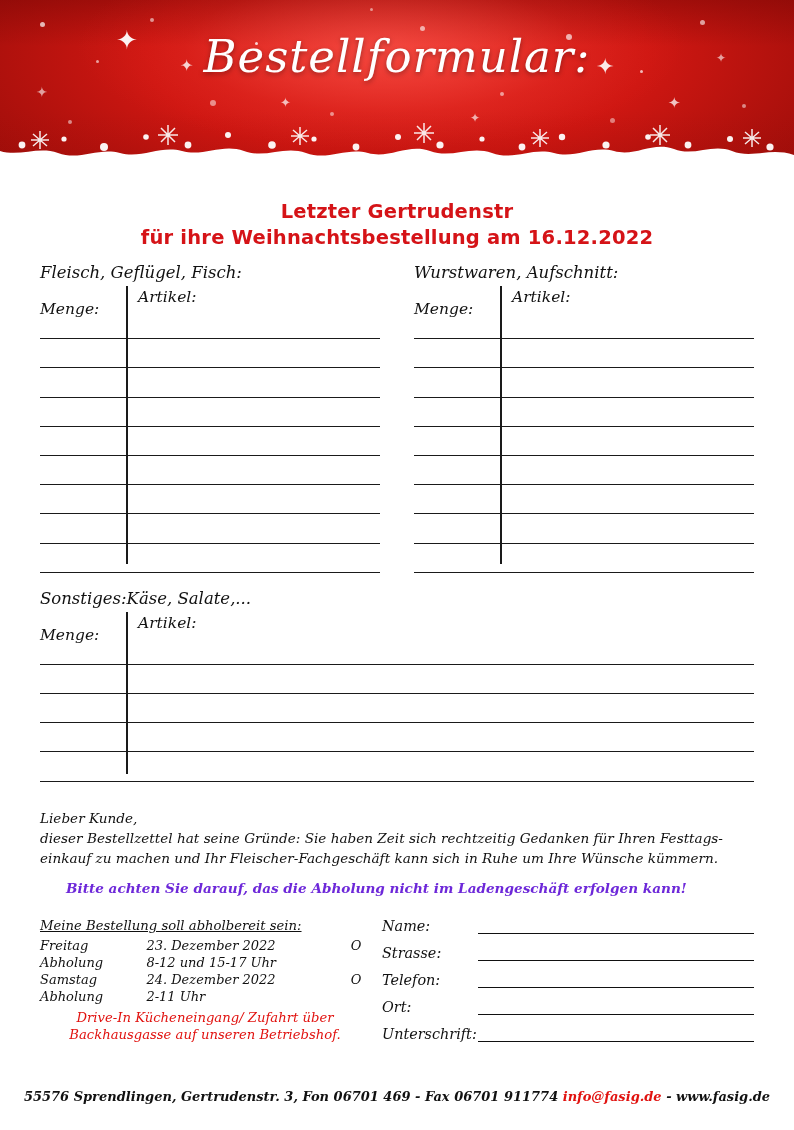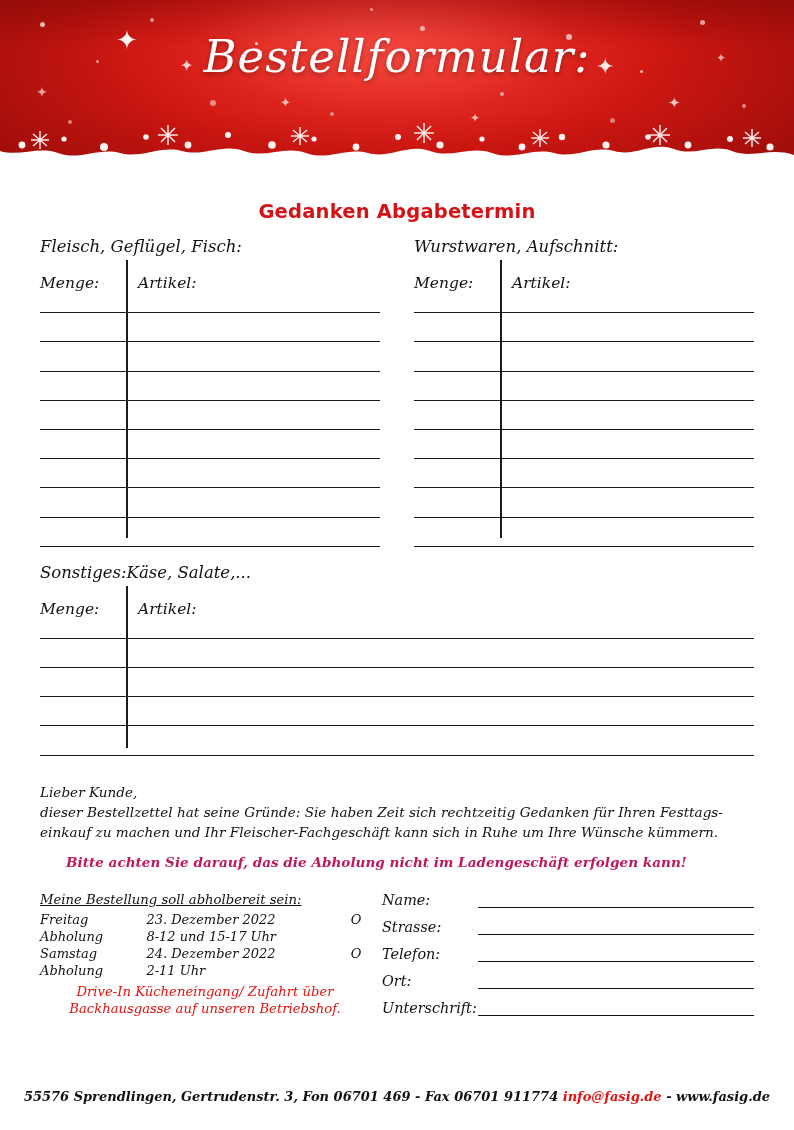--- a/index.html
+++ b/index.html
@@ -102,21 +102,21 @@
   }
   .colheads {
     position: relative;
     font-family: "DejaVu Serif", serif;
     font-style: italic;
     font-size: 15.5px;
     color: #111;
     height: 22px;
   }
   .colheads .menge { position: absolute; left: 0; top: 16px; }
-  .colheads .artikel { position: absolute; left: 98px; top: 16px; }
+  .colheads .artikel { position: absolute; left: 98px; top: 4px; }
 
   .lines {
     position: relative;
     margin-top: 4px;
   }
   .line {
     border-bottom: 1px solid #1a1a1a;
     height: 28.2px;
   }
   .vrule {
@@ -136,21 +136,21 @@
   .letter {
     margin-top: 26px;
     font-family: "DejaVu Serif", serif;
     font-style: italic;
     font-size: 13.6px;
     line-height: 20px;
     color: #111;
   }
   .letter p { margin: 0; }
   .letter .hl {
-    color: #be185d;
+    color: #6d28d9;
     font-weight: bold;
     margin-top: 10px;
     padding-left: 26px;
   }
 
   
   .bottom {
     display: flex;
     margin-top: 20px;
   }
@@ -293,21 +293,22 @@
       <path d="M300,16 l0,18 M291,25 l18,0 M293,19 l14,12 M307,19 l-14,12"></path>
       <path d="M424,12 l0,20 M414,22 l20,0 M417,15 l14,14 M431,15 l-14,14"></path>
       <path d="M540,18 l0,18 M531,27 l18,0 M533,21 l14,12 M547,21 l-14,12"></path>
       <path d="M660,14 l0,20 M650,24 l20,0 M653,17 l14,14 M667,17 l-14,14"></path>
       <path d="M752,18 l0,18 M743,27 l18,0 M745,21 l14,12 M759,21 l-14,12"></path>
     </g>
   </svg>
 </div>
 
 <div class="deadline">
-  <div>Gedanken Abgabetermin</div>
+  <div>Letzter Gertrudenstr</div>
+  <div>für ihre Weihnachtsbestellung am 16.12.2022</div>
 </div>
 
 <div class="sheet">
 
   <div class="columns">
 
     <div class="col">
       <div class="sec-title">Fleisch, Geflügel, Fisch:</div>
       <div class="colheads">
         <span class="menge">Menge:</span>

